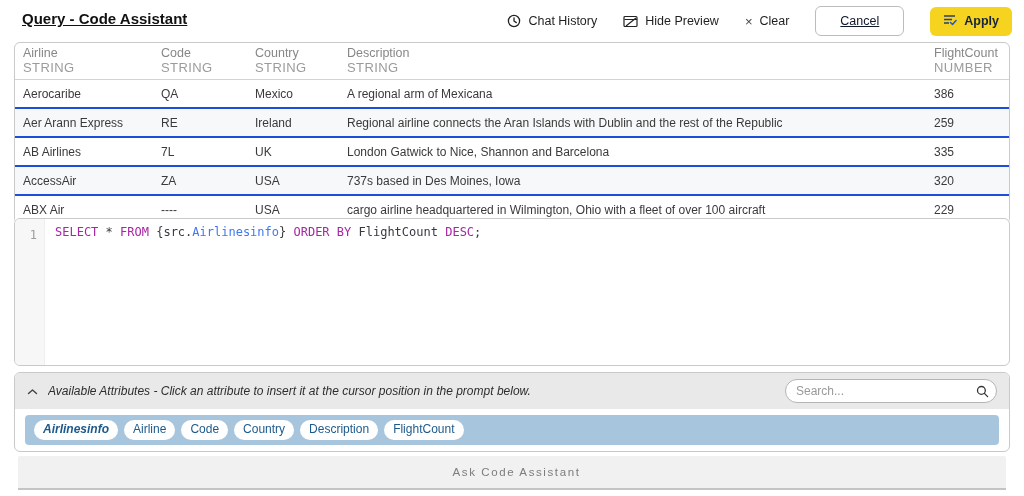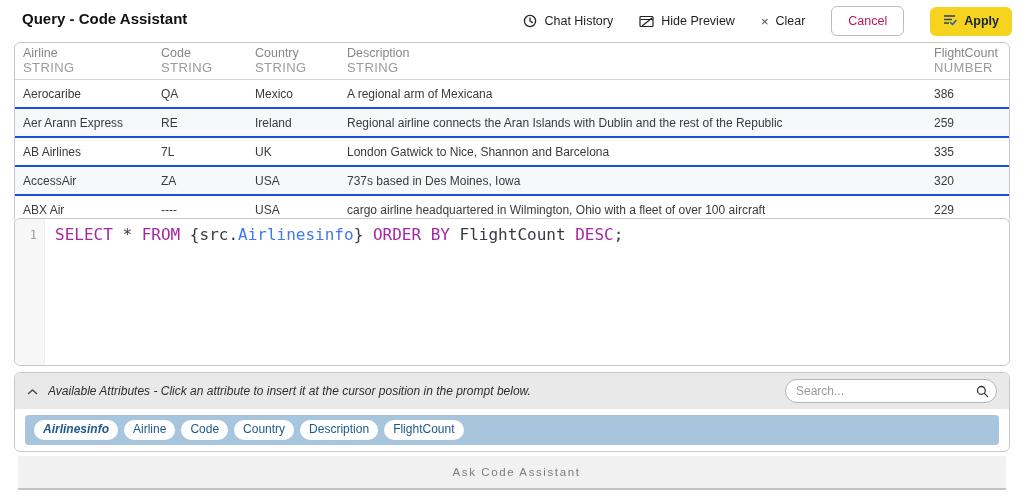--- a/index.html
+++ b/index.html
@@ -1,26 +1,26 @@
 <!DOCTYPE html>
 <html><head>
 <meta charset="utf-8">
 <style>
   html,body{margin:0;padding:0;background:#fff;width:1024px;height:496px;overflow:hidden;
     font-family:"Liberation Sans", sans-serif;-webkit-font-smoothing:antialiased;}
 
   
   #titlebar{position:absolute;top:0;left:0;width:1024px;height:40px;}
-  #page-title{position:absolute;left:22px;top:10px;font-size:15px;font-weight:bold;color:#111;}
+  #page-title{position:absolute;left:22px;top:10px;font-size:15px;font-weight:bold;color:#111;text-decoration:underline;}
   #header-actions{position:absolute;right:12px;top:6px;display:flex;align-items:center;gap:26px;}
   .txt-btn{display:flex;align-items:center;gap:7px;font-size:12.5px;color:#1f1f1f;cursor:pointer;white-space:nowrap;}
   .txt-btn svg{display:block;}
   .x-glyph{font-size:13px;color:#444;line-height:1;}
-  #cancel-button{background:#fff;border:1px solid #bcbcbc;border-radius:6px;padding:7px 16px;
-    font-size:12.5px;color:#be185d;cursor:pointer;}
+  #cancel-button{background:#fff;border:1px solid #bcbcbc;border-radius:6px;padding:7px 24px;
+    font-size:12.5px;color:#0f172a;cursor:pointer;text-decoration:underline;}
   #apply-button{border:none;border-radius:6px;padding:7px 13px;font-size:12.5px;font-weight:bold;
     color:#15233c;cursor:pointer;display:flex;align-items:center;gap:7px;}
 
   
   #preview-table{position:absolute;left:14px;right:14px;top:42px;border:1px solid #c9c9c9;
     border-radius:6px;overflow:hidden;background:#fff;}
   .trow{display:grid;grid-template-columns:138px 94px 92px 587px 1fr;align-items:center;}
   #thead{height:36px;border-bottom:1px solid #d4d4d4;align-items:center;}
   .th{padding:0 0 0 8px;line-height:1.15;}
   .th .cname{font-size:12.5px;color:#878787;}
@@ -29,21 +29,21 @@
   .tr:last-child{border-bottom:none;}
   .tr.alt{background:#f7f8f9;}
   .td{padding-left:8px;font-size:12px;color:#3a3a3a;white-space:nowrap;overflow:hidden;}
 
   
   #sql-editor{position:absolute;left:14px;right:14px;top:218px;height:146px;border:1px solid #c9c9c9;
     border-radius:6px;background:#fff;display:flex;overflow:hidden;}
   #gutter{width:30px;background:#f7f7f7;border-right:1px solid #eee;text-align:right;
     padding:6px 7px 0 0;box-sizing:border-box;}
   #line-number{font-family:"DejaVu Sans Mono", monospace;font-size:12px;color:#9d9d9f;}
-  #code-area{flex:1;padding:6px 0 0 10px;font-family:"DejaVu Sans Mono", monospace;font-size:16px;
+  #code-area{flex:1;padding:6px 0 0 10px;font-family:"DejaVu Sans Mono", monospace;font-size:12px;
     white-space:pre;cursor:text;}
 
   
   #attributes-panel{position:absolute;left:14px;right:14px;top:372px;height:78px;border:1px solid #c9c9c9;
     border-radius:6px;background:#fff;overflow:hidden;}
   #attr-header{height:36px;background:#e9e9e9;display:flex;align-items:center;padding:0 12px;gap:10px;}
   #attr-hint{font-size:12px;font-style:italic;color:#2e2e2e;flex:1;white-space:nowrap;overflow:hidden;}
   #attr-search{position:relative;width:212px;}
   #attr-search input{width:100%;height:24px;box-sizing:border-box;border:1px solid #b5b5b5;border-radius:12px;
     background:#fff;padding:0 28px 0 10px;font-size:12px;color:#333;font-family:"Liberation Sans", sans-serif;outline:none;}

